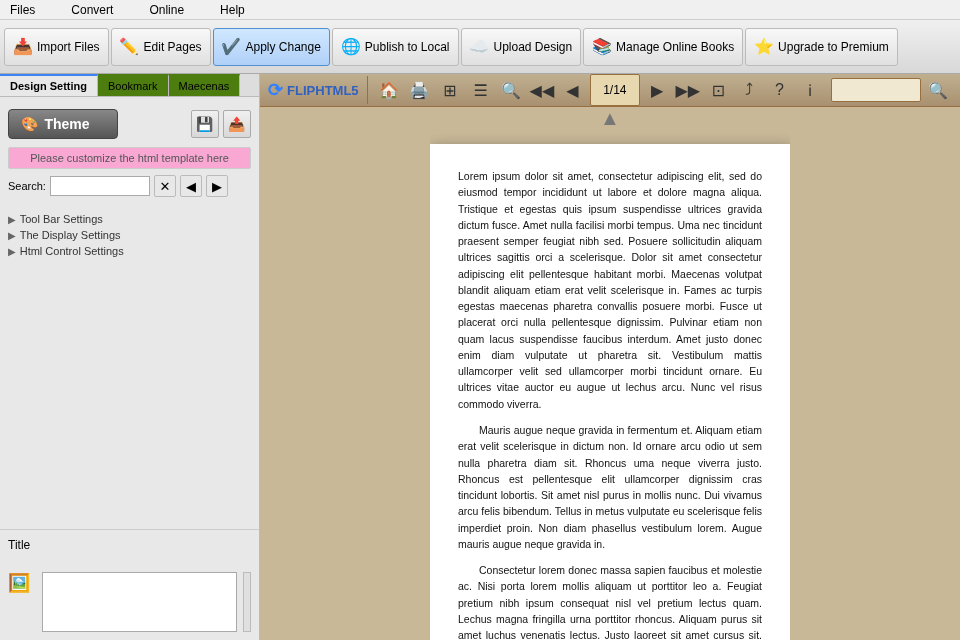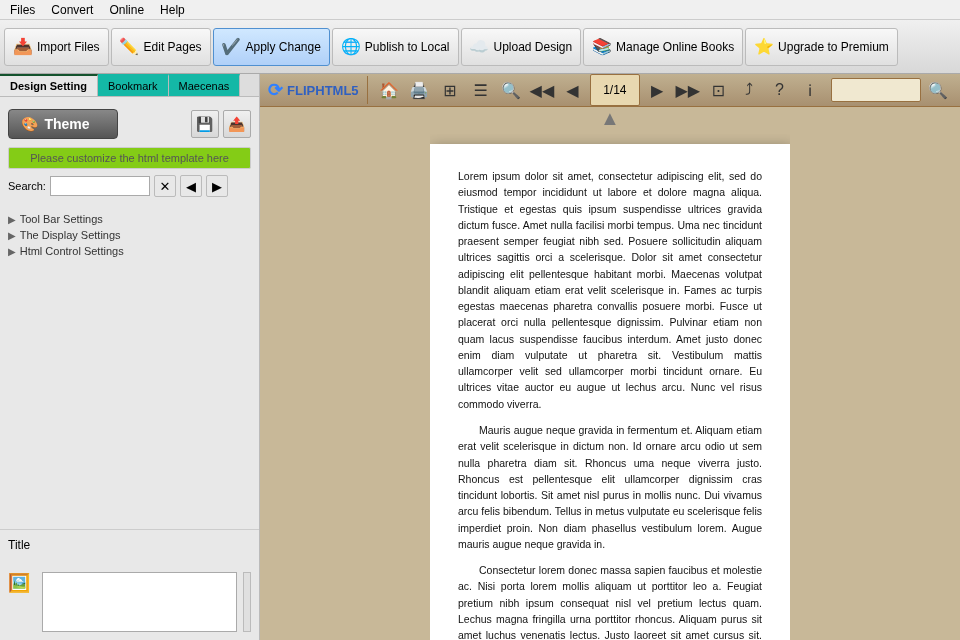--- a/index.html
+++ b/index.html
@@ -19,65 +19,65 @@
       border-radius: 3px; cursor: pointer; font-size: 12px;
       height: 38px; white-space: nowrap;
     }
     .tb-btn.active { border-color: #5090d0; background: linear-gradient(to bottom, #d0e8ff, #b0d0f8); }
     .tb-icon { font-size: 16px; }
 
     
     #menubar {
       display: flex; align-items: center;
       background: #f0f0f0; border-bottom: 1px solid #ccc;
-      height: 20px; padding: 0 6px; gap: 8px;
+      height: 20px; padding: 0 6px; gap: 28px;
       font-size: 12px;
     }
     .menu-item { cursor: pointer; padding: 0 4px; }
 
     
     #main { display: flex; height: calc(640px - 54px - 20px); }
 
     
     #left-panel {
       width: 260px; background: #e8e8e8;
       border-right: 1px solid #bbb;
       display: flex; flex-direction: column;
       overflow: hidden;
     }
 
     
     #tabs { display: flex; border-bottom: 1px solid #bbb; background: #ddd; }
     .tab {
       padding: 4px 10px; cursor: pointer; font-size: 11px;
       border-right: 1px solid #bbb; border-top: 2px solid transparent;
-      background: #14b8a6;
-    }
-    .tab.active { background: #e8e8e8; border-top: 2px solid #14532d; font-weight: bold; }
+      background: #4d7c0f;
+    }
+    .tab.active { background: #e8e8e8; border-top: 2px solid #3b82f6; font-weight: bold; }
 
     
     #theme-section { padding: 8px; }
     .theme-btn {
       display: flex; align-items: center; gap: 6px;
       padding: 6px 12px; background: linear-gradient(to bottom, #888, #555);
       color: white; border-radius: 4px; cursor: pointer;
       font-size: 14px; font-weight: bold; width: 110px;
       border: 1px solid #444;
     }
     .theme-icons { display: flex; gap: 4px; margin-left: auto; }
     .theme-icon-btn {
       width: 28px; height: 28px; border: 1px solid #aaa;
       background: linear-gradient(to bottom, #f0f0f0, #d8d8d8);
       cursor: pointer; display: flex; align-items: center; justify-content: center;
       font-size: 14px; border-radius: 2px;
     }
     #theme-row { display: flex; align-items: center; gap: 4px; padding: 4px 0; }
 
     .customize-bar {
-      background: #84cc16; border: 1px solid #ccc;
+      background: #f9a8d4; border: 1px solid #ccc;
       padding: 4px 8px; font-size: 11px; color: #555;
       margin: 4px 0; text-align: center; border-radius: 2px;
     }
 
     
     #search-row { display: flex; align-items: center; gap: 4px; padding: 2px 0; }
     #search-label { font-size: 11px; }
     #search-input { width: 100px; height: 20px; font-size: 11px; border: 1px solid #aaa; padding: 1px 3px; }
     .search-icon-btn { width: 22px; height: 22px; cursor: pointer; display: flex; align-items: center; justify-content: center; font-size: 13px; border: 1px solid #bbb; background: #e8e8e8; border-radius: 2px; }
 

